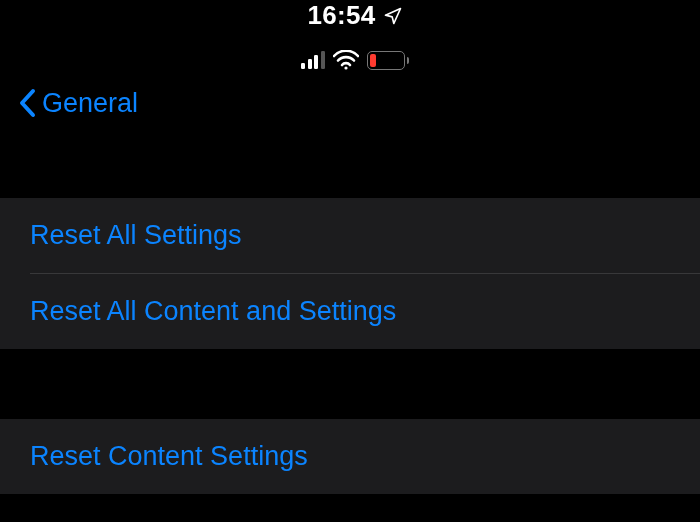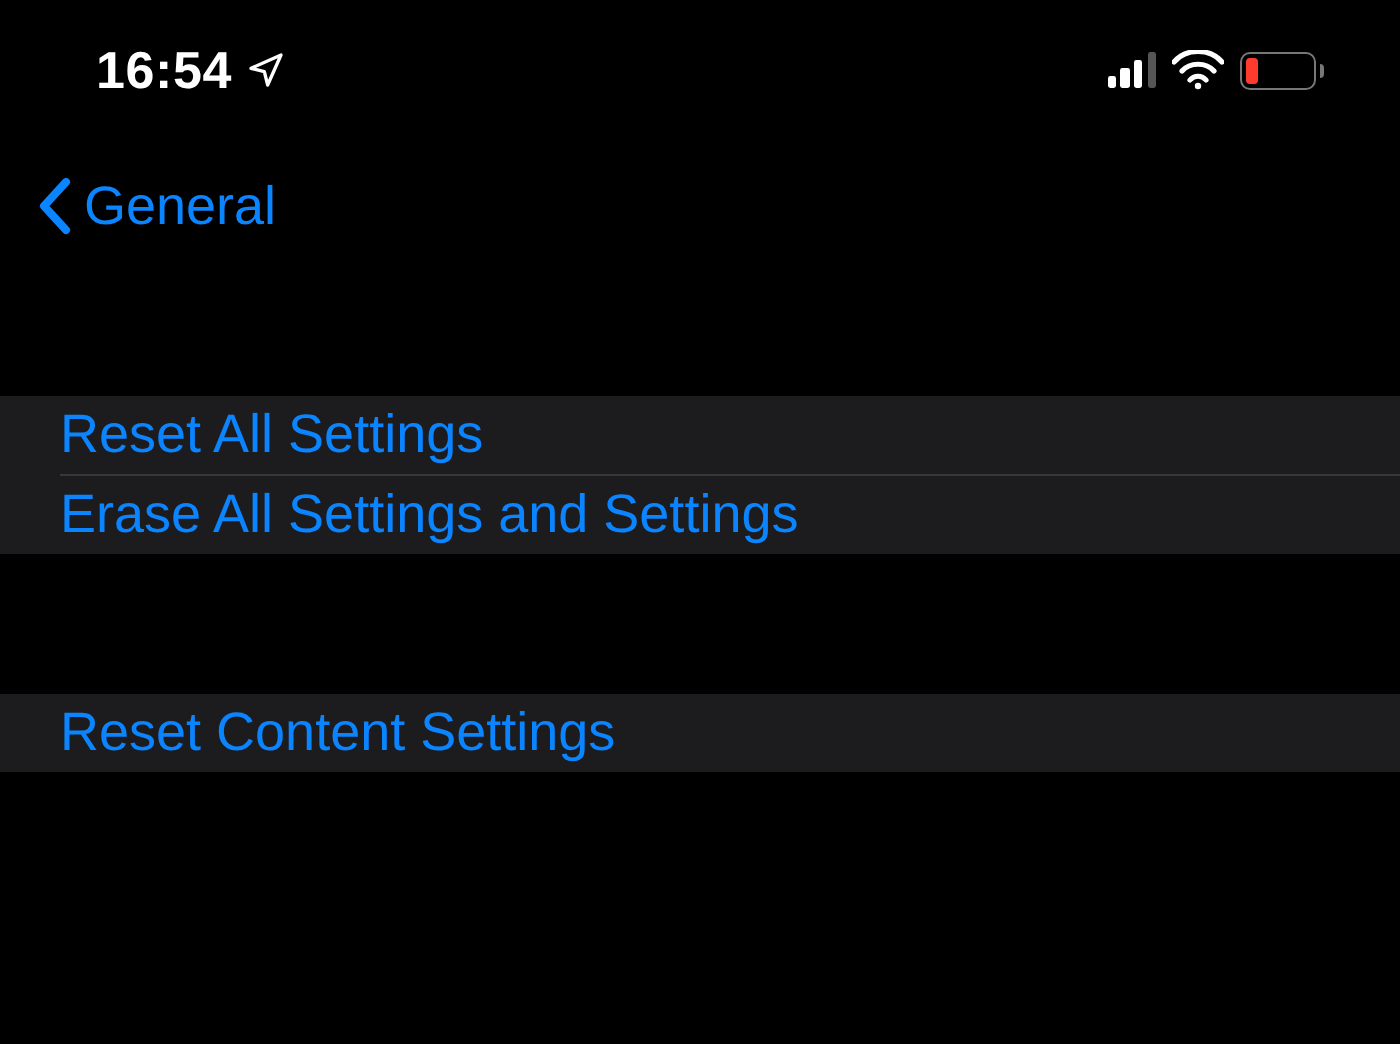--- a/index.html
+++ b/index.html
@@ -12,20 +12,21 @@
       border-radius: 28px 28px 0 0;
       position: relative;
     }
     .status-bar {
       height: 70px;
       display: flex;
       align-items: center;
       justify-content: space-between;
       padding: 0 38px 0 48px;
       color: #fff;
+      flex-direction: column;
     }
     .status-left {
       display: flex;
       align-items: center;
       gap: 7px;
       font-size: 26px;
       font-weight: 600;
       letter-spacing: 0.3px;
     }
     .status-right {
@@ -64,21 +65,21 @@
       background: #000;
     }
     .spacer-dark-sm {
       height: 70px;
       background: #000;
     }
     .list-group {
       background: #1c1c1e;
     }
     .list-item {
-      padding: 4px 30px;
+      padding: 22px 30px;
       color: #0b84ff;
       font-size: 27px;
       font-weight: 400;
       cursor: pointer;
     }
     .divider {
       height: 1px;
       background: #38383a;
       margin-left: 30px;
     }
@@ -171,21 +172,21 @@
 </div>
 
 <div class="spacer-dark"></div>
 
 <div class="list-group">
   <div class="list-item">
     <span>Reset All Settings</span>
   </div>
   <div class="divider"></div>
   <div class="list-item">
-    <span>Erase All Settings and Settings</span>
+    <span>Reset All Content and Settings</span>
   </div>
 </div>
 
 <div class="spacer-dark-sm"></div>
 
 <div class="list-group">
   <div class="list-item">
     <span>Reset Content Settings</span>
   </div>
 </div>

